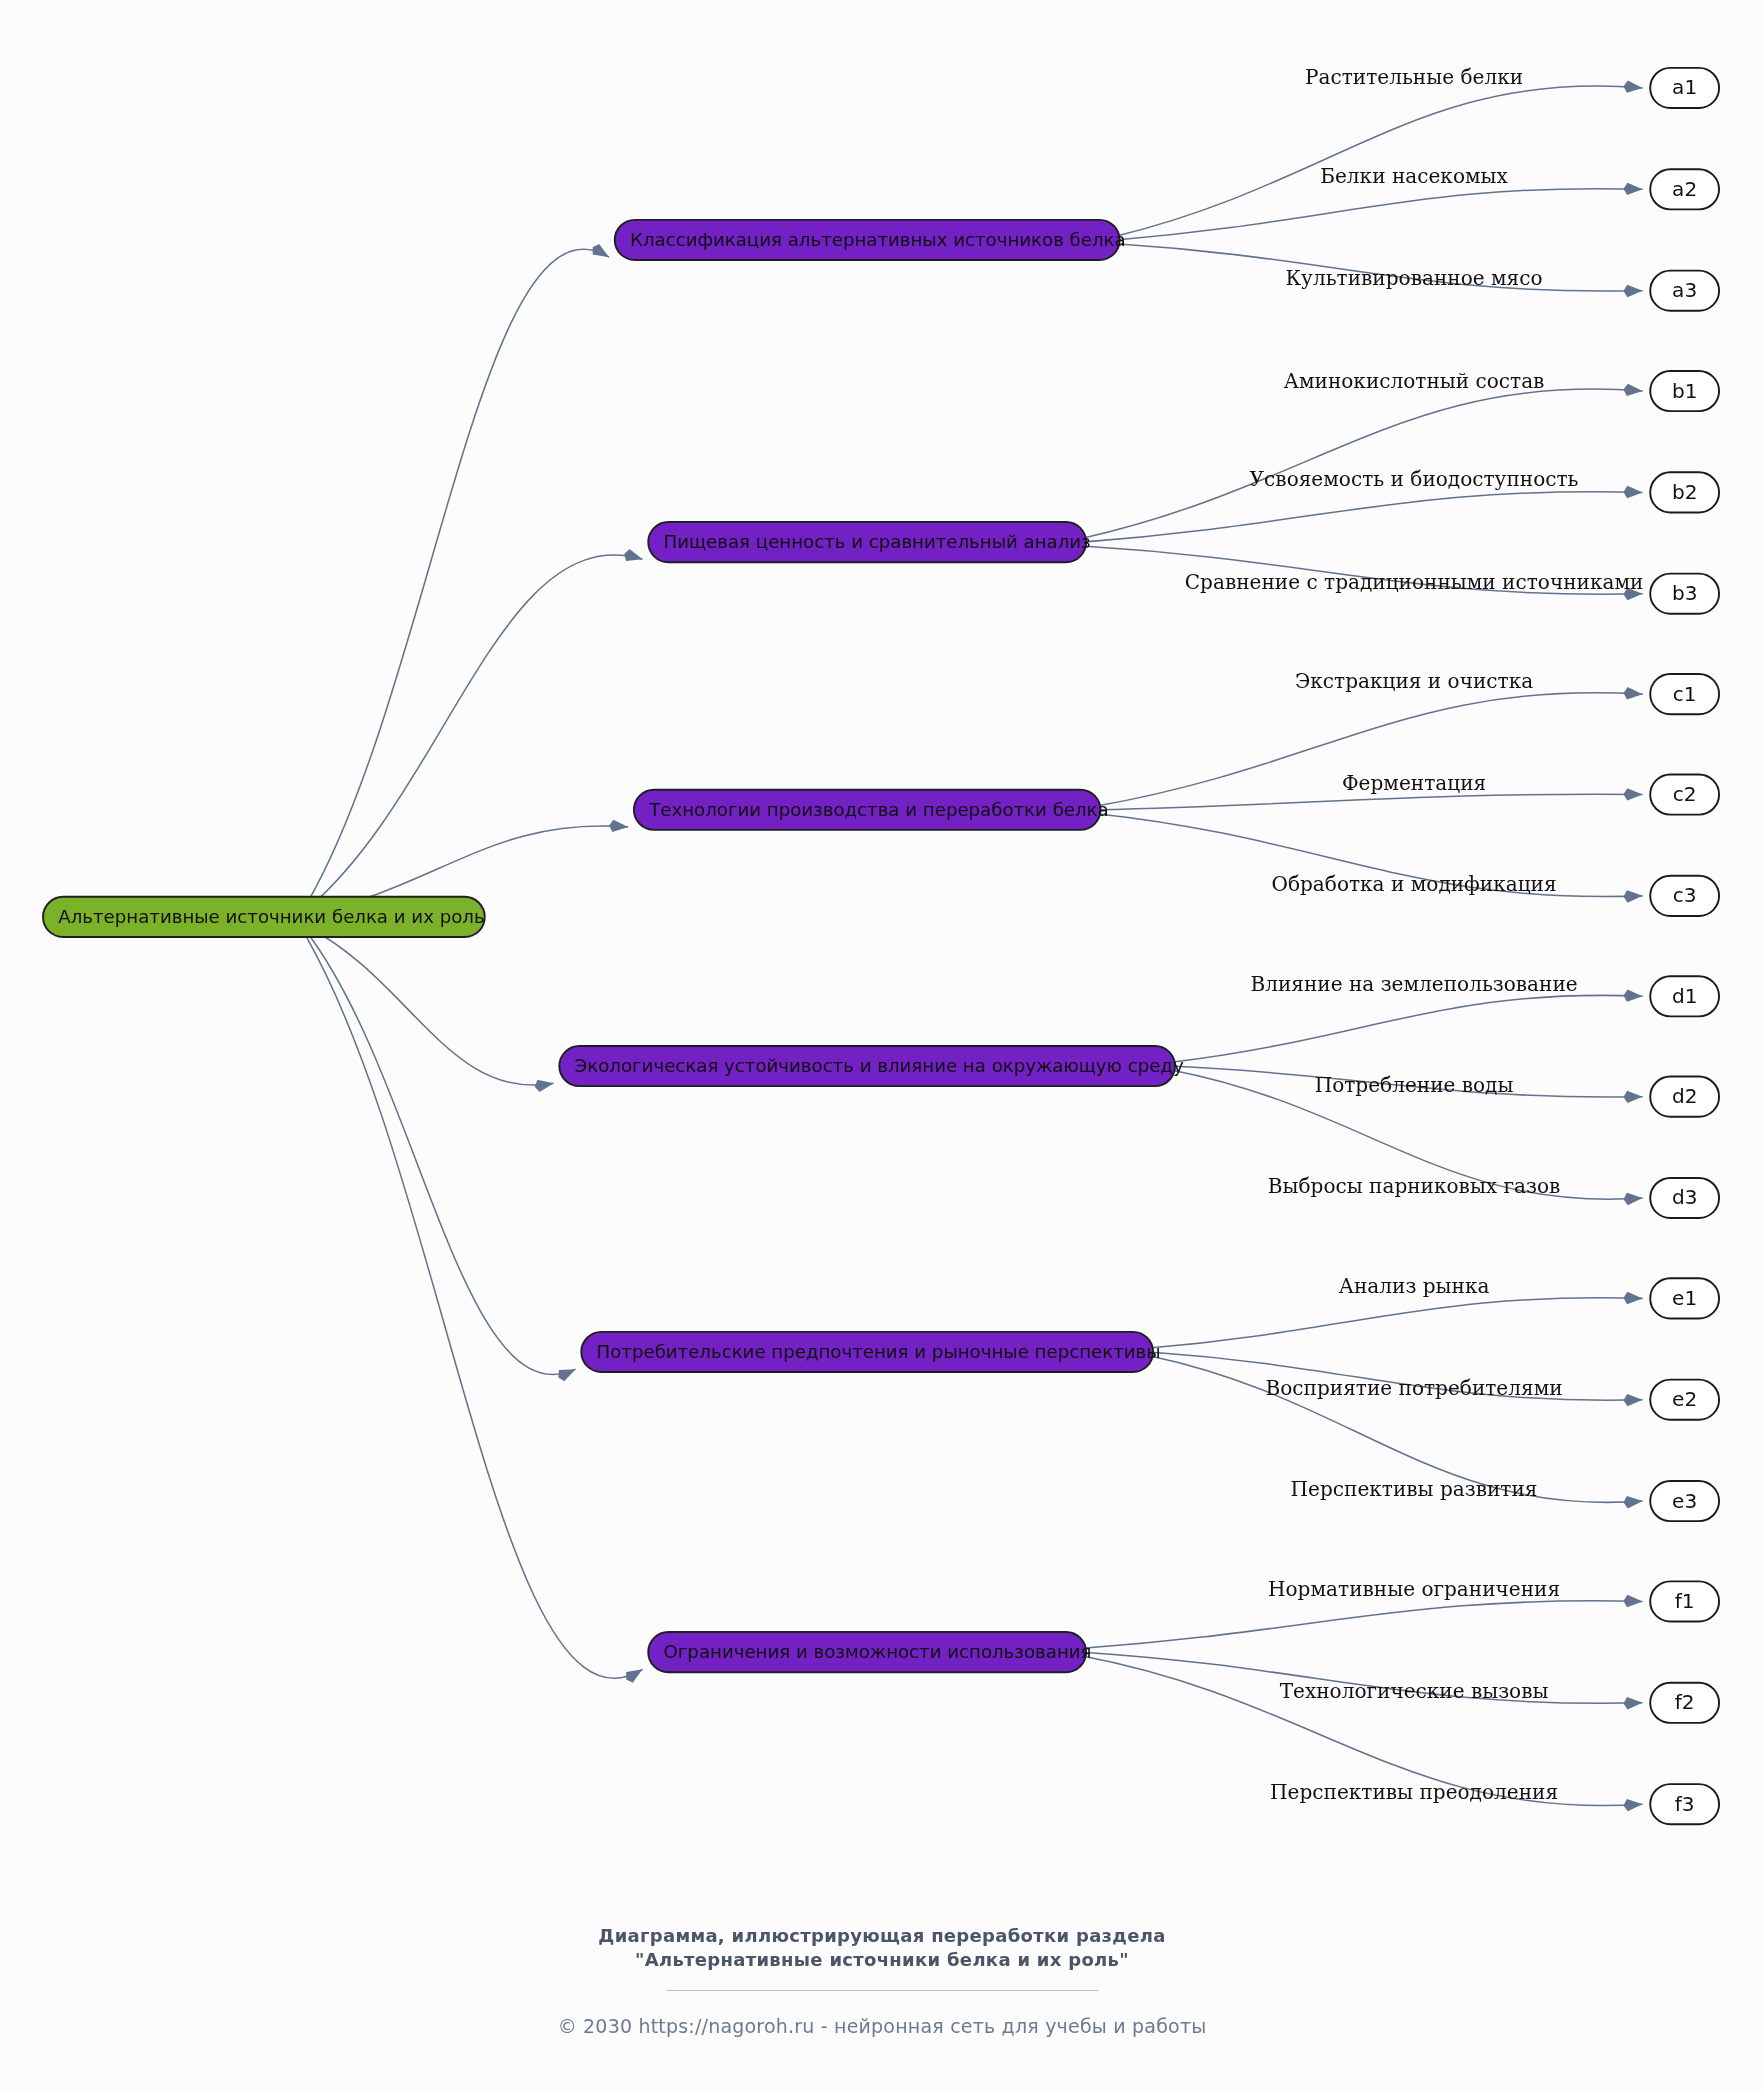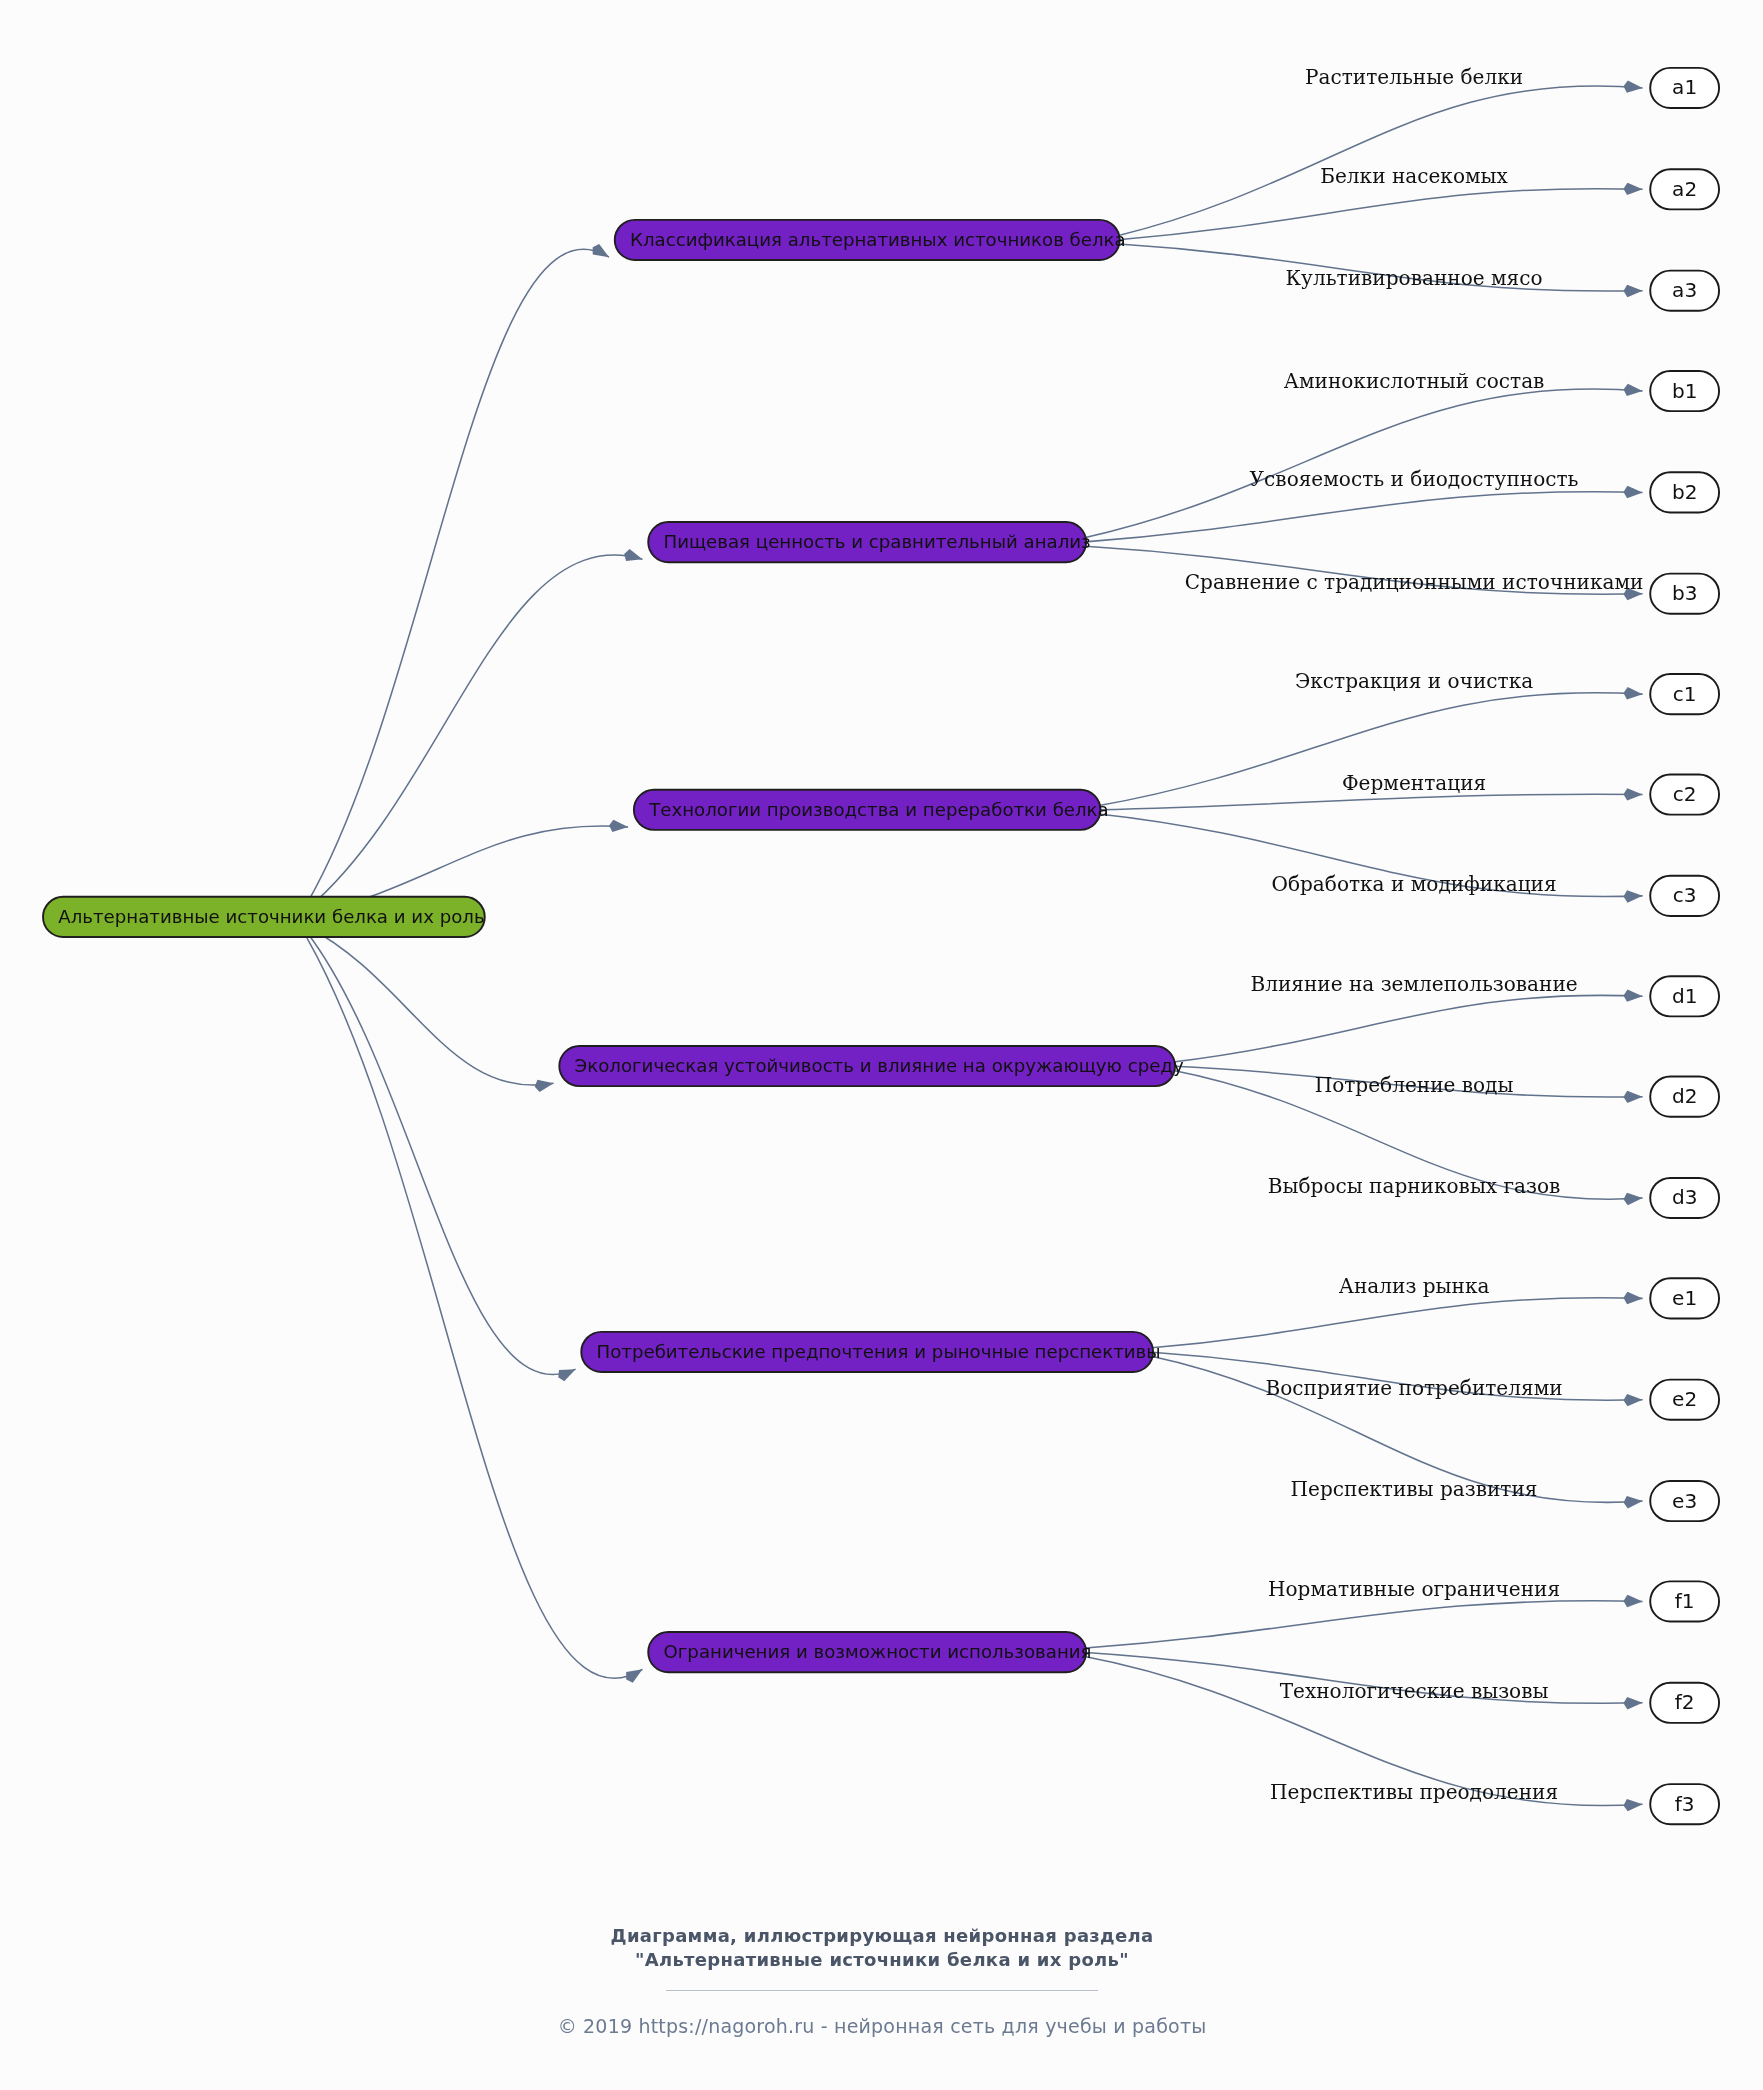--- a/index.html
+++ b/index.html
@@ -267,22 +267,22 @@
       </g>
       <text x="1479" y="1770" class="edge-label">Технологические вызовы</text>
       <g class="node-leaf">
         <rect x="1726" y="1866" width="72" height="42" rx="21" ry="21"></rect>
         <text x="1762" y="1888" class="node-label node-label-leaf">f3</text>
       </g>
       <text x="1479" y="1876" class="edge-label">Перспективы преодоления</text>
     </svg>
 
   <div class="footer" id="footer-caption">
-    <div>Диаграмма, иллюстрирующая нейронная раздела</div>
+    <div>Диаграмма, иллюстрирующая переработки раздела</div>
     <div>"Альтернативные источники белка и их роль"</div>
   </div>
 
   <div id="footer-rule"></div>
 
-  <div class="footer" id="footer-copyright">© 2019 https://nagoroh.ru - нейронная сеть для учебы и работы</div>
+  <div class="footer" id="footer-copyright">© 2030 https://nagoroh.ru - нейронная сеть для учебы и работы</div>
 
 </div>
 
 
 </body></html>

